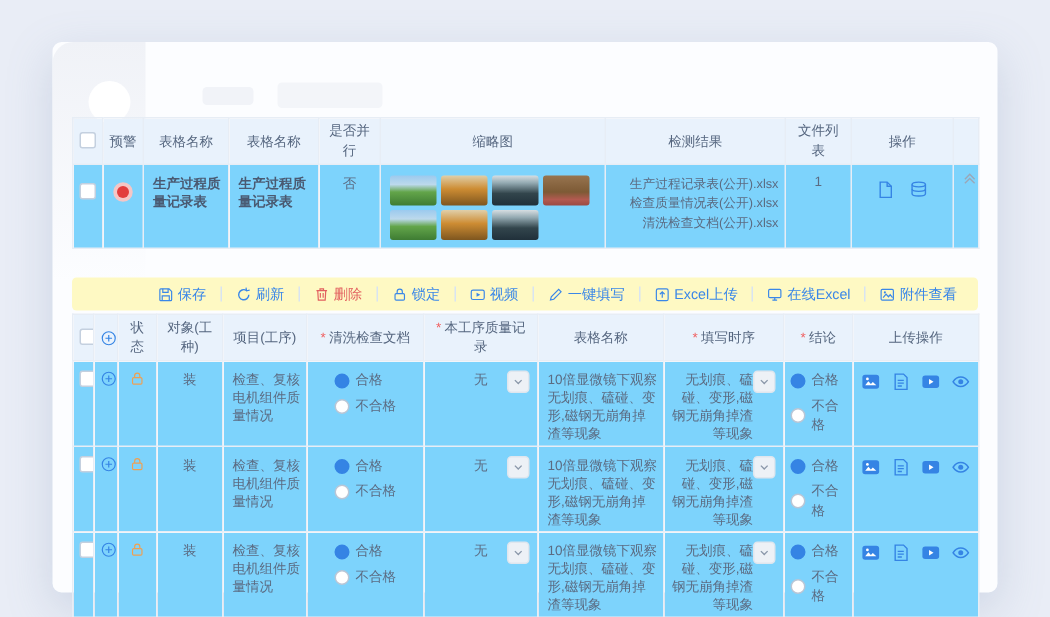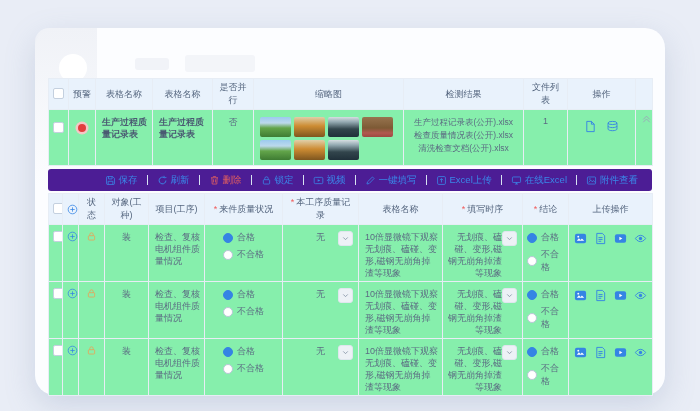--- a/index.html
+++ b/index.html
@@ -1,47 +1,47 @@
 <!DOCTYPE html>
 <html><head>
 <meta charset="utf-8">
 <style>
   html,body{margin:0;padding:0;width:700px;height:411px;overflow:hidden;
     background:#e9edf6;font-family:"Liberation Sans","DejaVu Sans",sans-serif;}
   .card{position:absolute;left:35px;top:28px;width:630px;height:367px;background:#fcfdff;
-    border-radius:20px;box-shadow:0 10px 30px rgba(120,140,175,.25);}
+    border-radius:6px;box-shadow:0 10px 30px rgba(120,140,175,.25);}
   
   .ghost-strip{position:absolute;left:0;top:0;width:62px;height:160px;border-radius:14px 0 0 0;
     background:linear-gradient(180deg,#f0f2f7 0%,rgba(240,242,247,0) 100%);}
   .ghost-circle{position:absolute;left:24px;top:26px;width:28px;height:28px;border-radius:50%;background:#fff;}
   .ghost-circle2{position:absolute;left:26px;top:108px;width:24px;height:24px;border-radius:50%;background:#fff;opacity:.5;}
   .ghost-bar1{position:absolute;left:100px;top:30px;width:34px;height:12px;border-radius:3px;background:#f1f3f8;}
   .ghost-bar2{position:absolute;left:150px;top:27px;width:70px;height:17px;border-radius:3px;background:#f3f5f9;}
 
   .content{position:absolute;left:13px;top:50px;width:604px;}
   table{border-collapse:collapse;table-layout:fixed;width:604px;font-size:9px;color:#5b6b82;}
   td,th{border:1px solid #e7edf5;padding:2px 4px;overflow:hidden;}
   thead th{background:#e9f2fc;font-weight:normal;color:#55667f;height:16px;text-align:center;}
-  tbody td{vertical-align:top;padding-top:6px;text-align:center;background:#86efac;}
+  tbody td{vertical-align:top;padding-top:6px;text-align:center;background:#7dd3fc;}
   .t-left{text-align:left;padding-left:6px;line-height:12px;}
   .cb{display:inline-block;width:9px;height:9px;border:1px solid #c4d0df;border-radius:2px;background:#fff;}
   .ic{width:11px;height:11px;display:inline-block;vertical-align:-2px;}
   .ic13{width:13px;height:13px;display:inline-block;}
   .ic-xs{width:9px;height:9px;display:block;margin:auto;}
   .warn-dot{display:inline-block;width:8px;height:8px;border-radius:50%;background:#e23d3d;
     box-shadow:0 0 0 2.5px #f5c6c6;margin-top:8px;}
   .plus{color:#3584e4;}
   .lock-o{color:#efa052;}
   .thumbs{display:flex;flex-wrap:wrap;gap:3px;padding:1px 2px;}
   .thumb{width:31px;height:20px;border-radius:2px;flex:0 0 auto;}
-  .files{line-height:13px;text-align:center;font-size:8.5px;color:#5b6b82;}
+  .files{line-height:13px;text-align:right;font-size:8.5px;color:#5b6b82;}
   .ops-top{display:flex;gap:9px;justify-content:center;padding-top:4px;color:#3584e4;}
   .collapse{color:#9aa7b8;padding-top:2px;}
 
-  .toolbar{height:22px;margin:3px 0 2px 0;background:#4c1d95;border-radius:3px;
+  .toolbar{height:22px;margin:19px 0 2px 0;background:#fef9c3;border-radius:3px;
     display:flex;align-items:center;justify-content:flex-end;gap:9px;padding-right:14px;
     font-size:9.5px;color:#3a87e8;}
   .tbtn{display:flex;align-items:center;gap:3px;cursor:pointer;white-space:nowrap;}
   .tbtn.danger{color:#e25f5f;}
   .tsep{width:1px;height:10px;background:#d8e4f2;}
 
   .req{color:#f05a5a;margin-right:2px;}
   .radio-group{display:inline-flex;flex-direction:column;gap:4px;align-items:flex-start;text-align:left;}
   .radio-row{display:flex;align-items:center;gap:4px;cursor:pointer;}
   .radio{width:8px;height:8px;border-radius:50%;border:1px solid #b9c6d6;background:#fff;flex:0 0 auto;}
@@ -293,21 +293,21 @@
       </colgroup>
       <thead>
         <tr>
           <th><span class="cb"></span></th>
           <th><svg class="ic plus">
                 <use href="#i-plus"></use>
               </svg></th>
           <th>状态</th>
           <th>对象(工种)</th>
           <th>项目(工序)</th>
-          <th><span class="req">*</span><span>来件质量状况</span></th>
+          <th><span class="req">*</span><span>清洗检查文档</span></th>
           <th><span class="req">*</span><span>本工序质量记录</span></th>
           <th>表格名称</th>
           <th><span class="req">*</span><span>填写时序</span></th>
           <th><span class="req">*</span><span>结论</span></th>
           <th>上传操作</th>
         </tr>
       </thead>
       <tbody>
 
         <tr class="brow">

